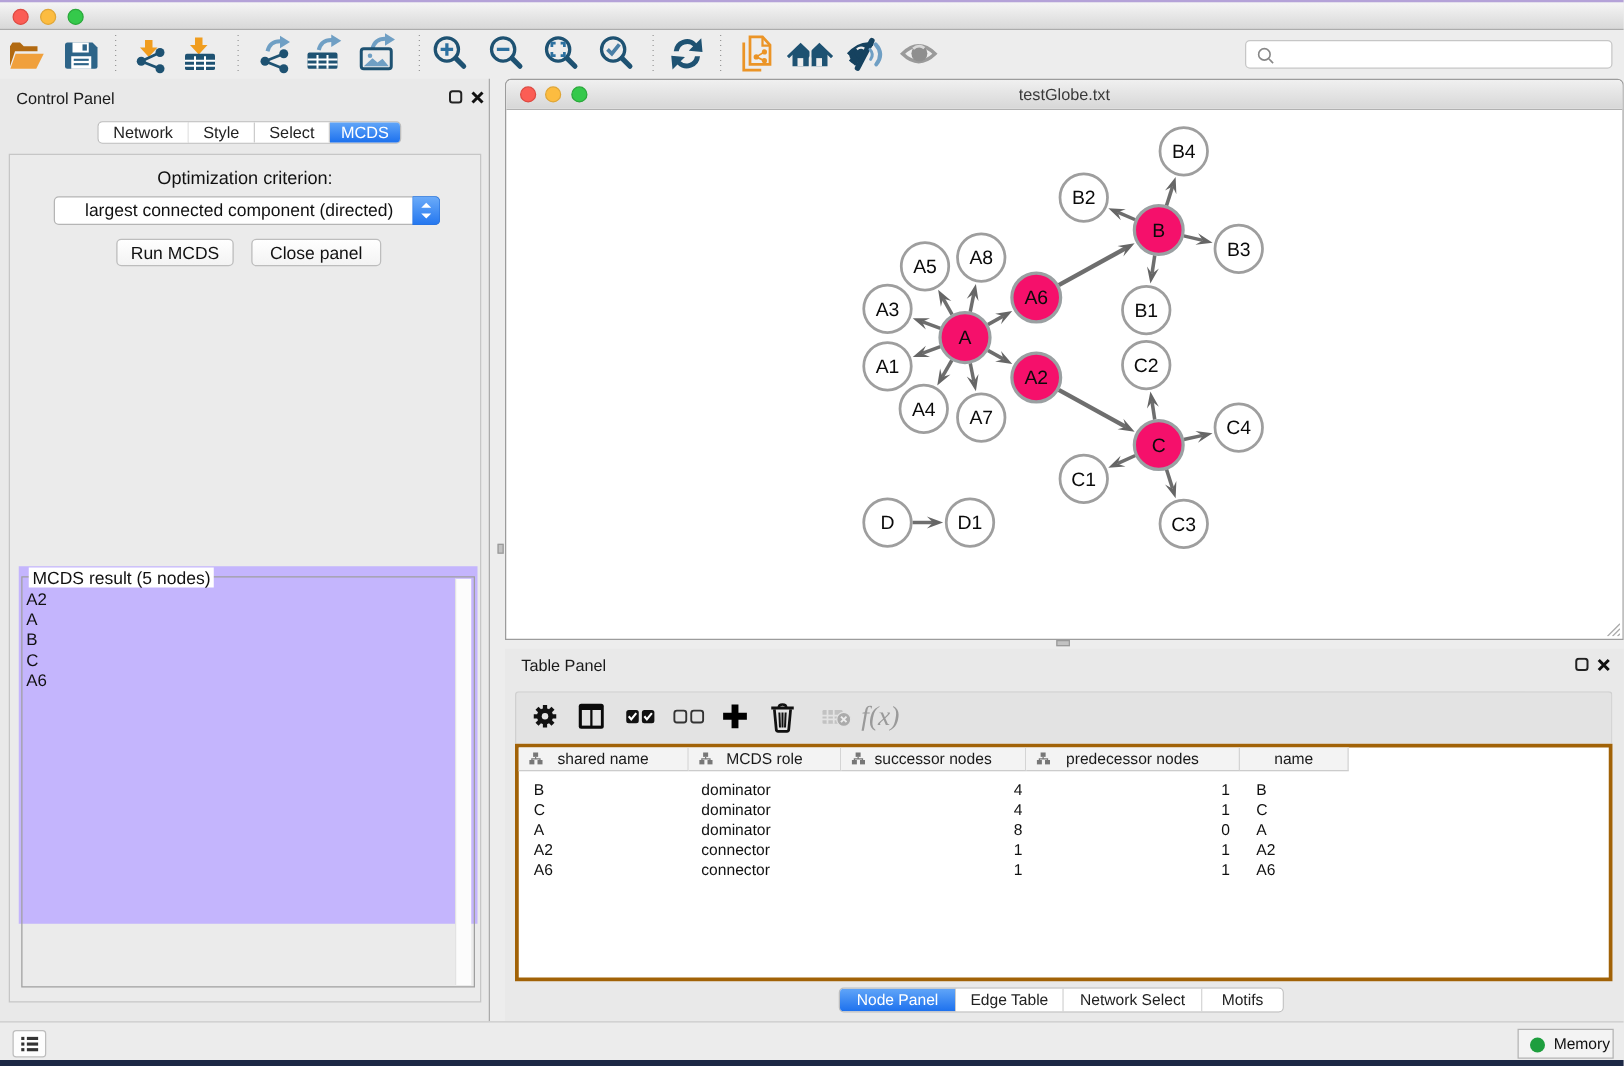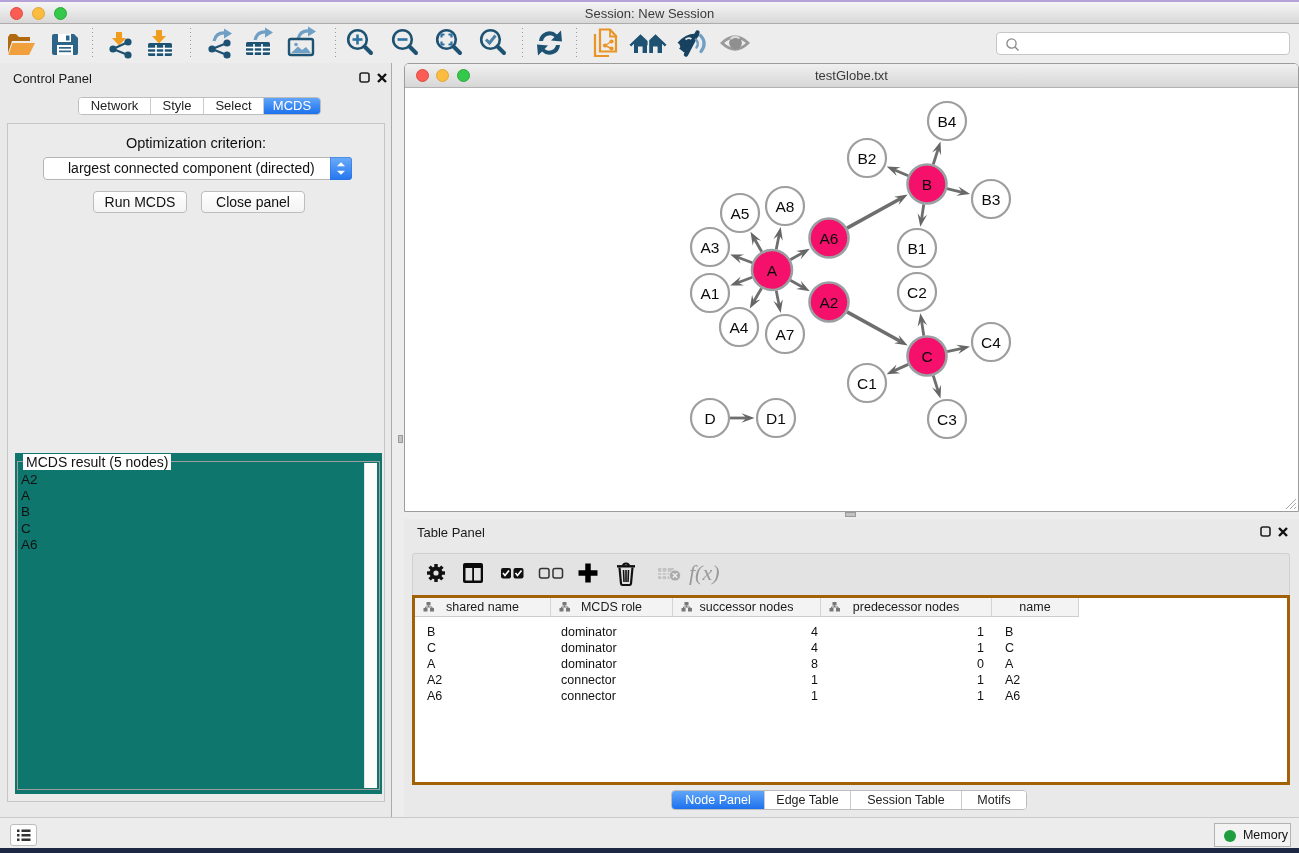--- a/index.html
+++ b/index.html
@@ -49,22 +49,22 @@
     line-height:21px; padding-left:24px; color:#111; }
   #dd-btn { position:absolute; right:-1px; top:-1px; width:22px; height:23px;
     border-radius:0 4px 4px 0; background:linear-gradient(#6cacf9,#2376ef);
     box-shadow:inset 0 0 0 0.5px #2b72d8; }
   .btn { position:absolute; height:22px; background:linear-gradient(#ffffff,#f3f3f3);
     border:1px solid #bdbdbd; border-radius:4px; font-size:14px; text-align:center;
     color:#111; line-height:20px; }
   #btn-run { left:93px; top:128px; width:94px; }
   #btn-close { left:201px; top:128px; width:104px; }
 
-  #mcds-white { position:absolute; left:15px; top:390px; width:367px; height:341px;
-    background:#0f766e; }
+  #mcds-white { position:absolute; left:15px; top:390px; width:367px; height:286px;
+    background:#c4b5fd; }
   #mcds-border { position:absolute; left:2px; top:8px; width:363px; height:329px;
     border:1px solid #9f9f9f; }
   #mcds-label { position:absolute; left:8px; top:1px; background:#fff; padding:0 3px;
     font-size:14px; color:#111; }
   #mcds-list { position:absolute; left:6px; top:19px; font-size:13.5px; color:#111;
     line-height:16.2px; }
   #mcds-scroll { position:absolute; right:5px; top:10px; width:13px; height:325px;
     background:#fcfcfc; border-left:1px solid #e3e3e3; }
 
   #netwin { left:404px; top:63px; width:895px; height:449px; background:#fff;
@@ -108,21 +108,20 @@
   #desktop { left:0; top:848px; width:1299px; height:5px; background:#1d2845; }
 </style>
 </head>
 <body>
 <div id="stage">
   <div id="topstrip" class="abs"></div>
   <div id="titlebar" class="abs">
     <div class="tl t1"></div>
       <div class="tl t2"></div>
       <div class="tl t3"></div>
-    <div id="titletext">Session: New Session</div>
   </div>
   <div id="toolbar" class="abs">
     <svg width="1299" height="38" style="position:absolute;left:0;top:0">
 
       <path d="M8 13 L8 29 L12 17 L30 17 L30 13 L19 13 L16 10 L10 10 Z" fill="#b26a11"></path>
       <path d="M12.5 19 L35 19 L29 31 L8.3 31 Z" fill="#f0a03c"></path>
 
       <path d="M52 12 Q52 10 54 10 L74 10 L78 14 L78 29 Q78 31 76 31 L54 31 Q52 31 52 29 Z" fill="#2d6488"></path>
       <rect x="58" y="10" width="13" height="8" fill="#fff"></rect>
       <rect x="66" y="11.5" width="3.5" height="5" fill="#2d6488"></rect>
@@ -516,21 +515,21 @@
 <div class="td" style="left:590px;top:74px;">A2</div>
 <div class="td" style="left:12px;top:90px;">A6</div>
 <div class="td" style="left:146px;top:90px;">connector</div>
 <div class="td" style="left:258px;width:145px;top:90px;text-align:right;">1</div>
 <div class="td" style="left:406px;width:163px;top:90px;text-align:right;">1</div>
 <div class="td" style="left:590px;top:90px;">A6</div>
     </div>
     <div id="tp-tabs">
       <div class="cptab sel" style="width:93px; border-radius:3px 0 0 3px;">Node Panel</div>
       <div class="cptab" style="width:86px">Edge Table</div>
-      <div class="cptab" style="width:111px">Session Table</div>
+      <div class="cptab" style="width:111px">Network Select</div>
       <div class="cptab" style="width:64px; border-radius:0 3px 3px 0;">Motifs</div>
     </div>
   </div>
 
   <div id="statusbar" class="abs">
     <div id="listbtn">
       <svg width="25" height="20" style="position:absolute;left:0;top:0">
         <g fill="#333">
           <rect x="6" y="4.5" width="2.5" height="2.5"></rect>
             <rect x="10.5" y="4.5" width="9" height="2.5"></rect>

